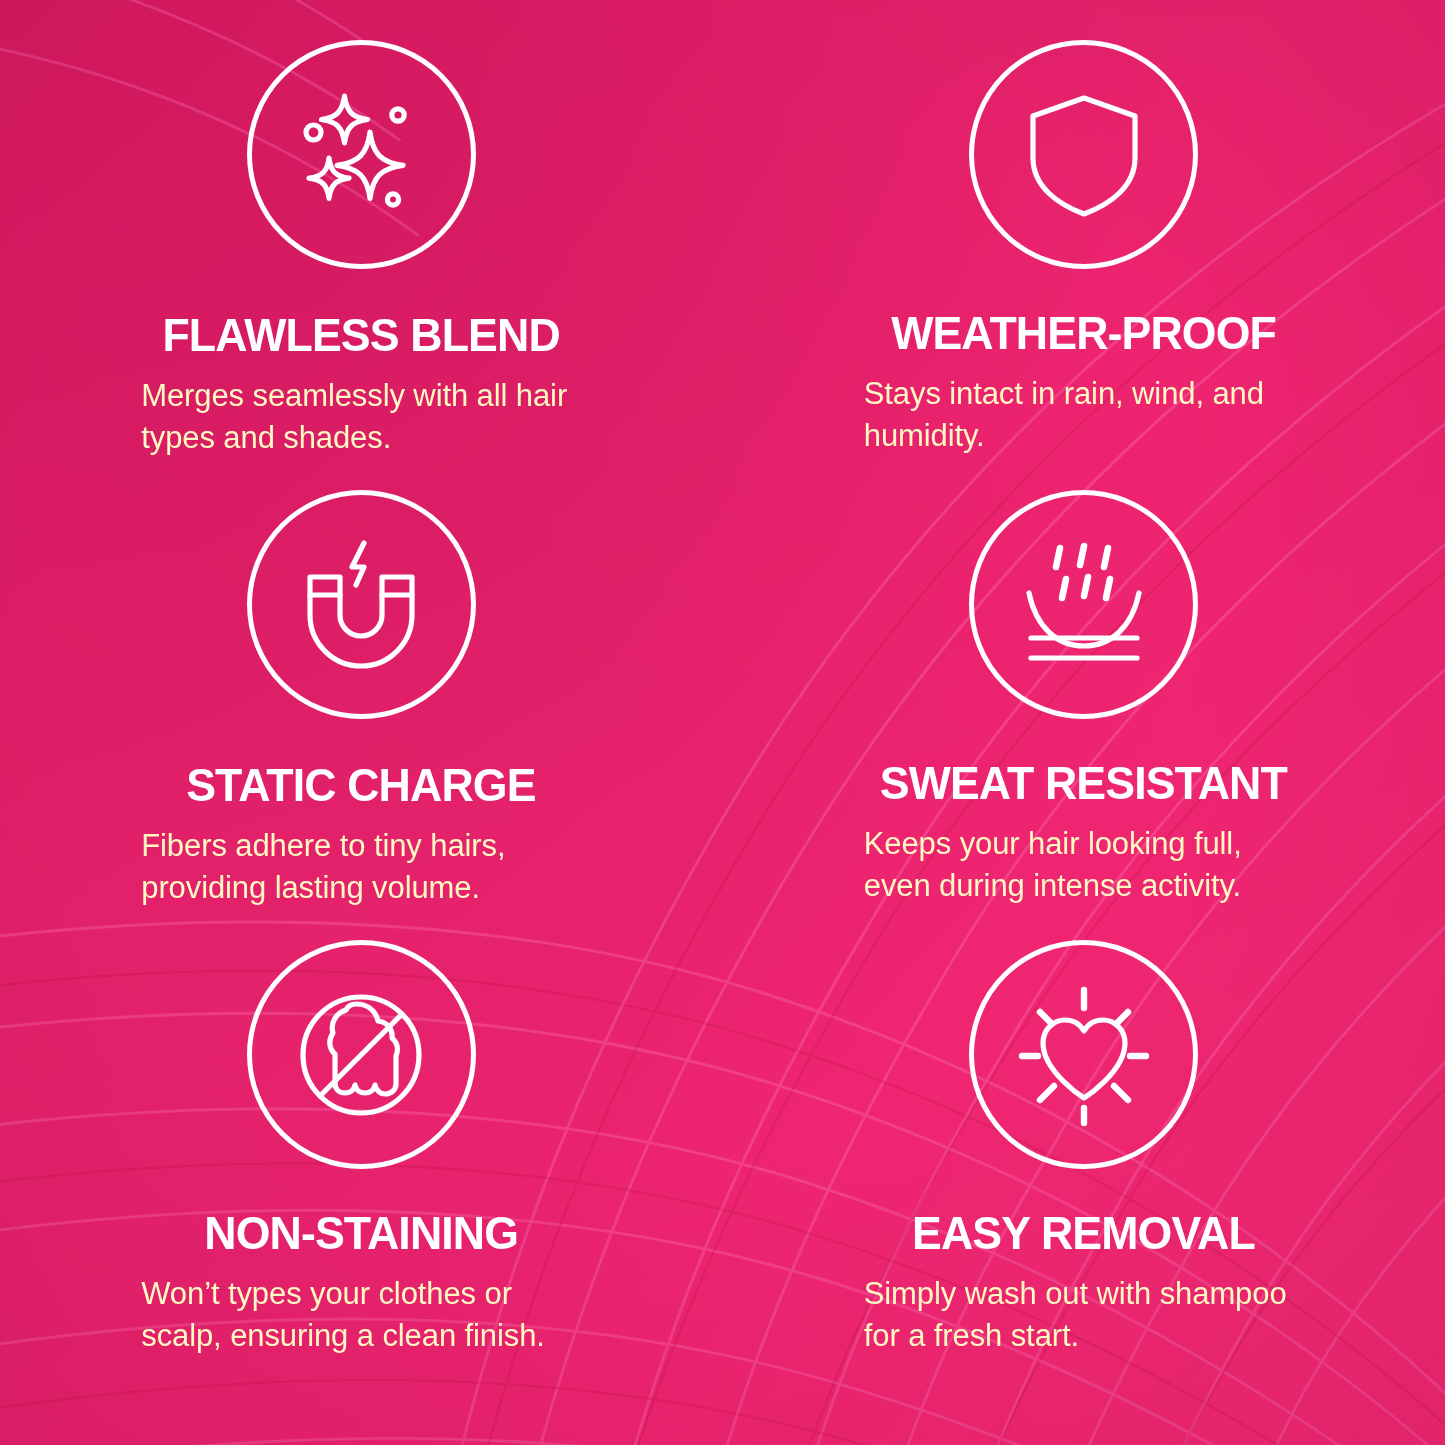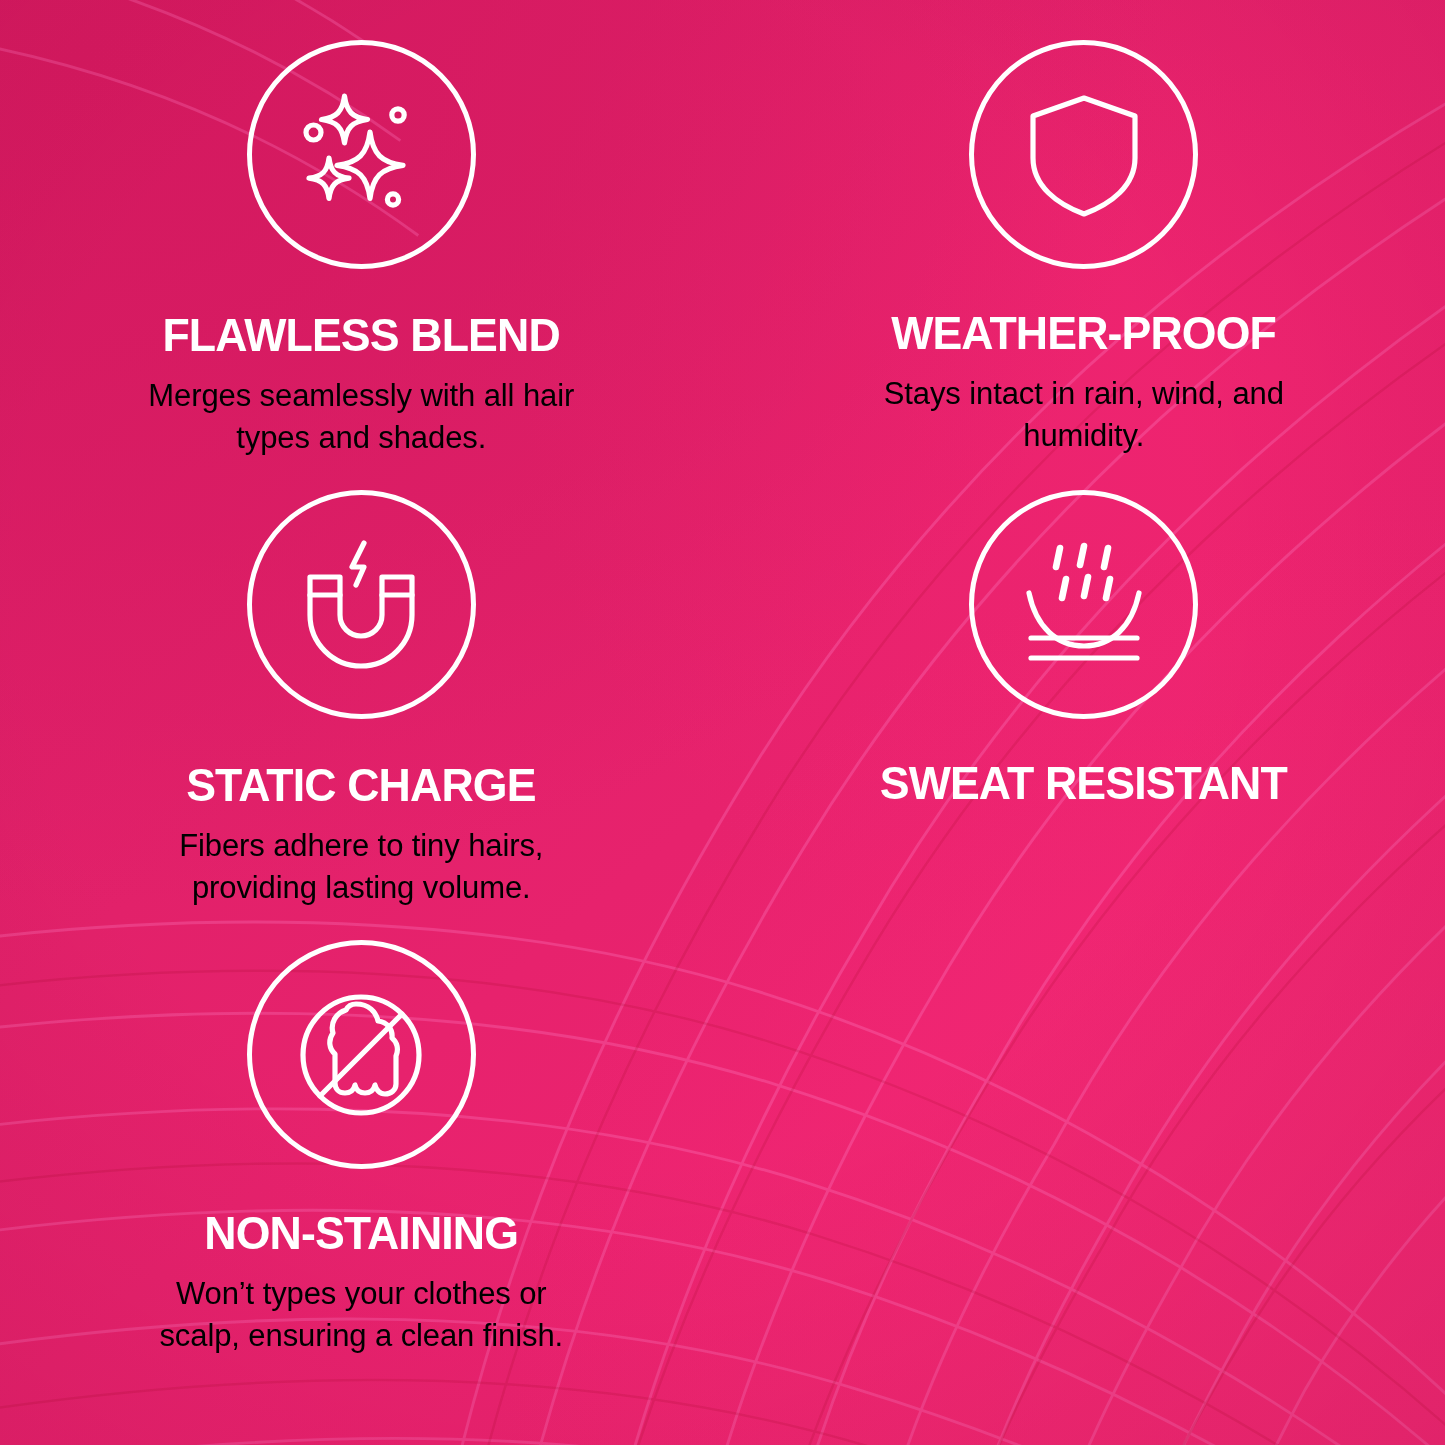--- a/index.html
+++ b/index.html
@@ -54,21 +54,21 @@
     padding: 40px 0 30px 0;
     box-sizing: border-box;
   }
   .cell {
     display: flex;
     flex-direction: column;
     align-items: center;
     justify-content: flex-start;
     padding: 0 46px;
     box-sizing: border-box;
-    text-align: center;
+    text-align: left;
   }
   .icon-ring {
     width: 229px;
     height: 229px;
     border-radius: 50%;
     border: 5px solid #ffffff;
     display: flex;
     align-items: center;
     justify-content: center;
     box-sizing: border-box;
@@ -80,21 +80,21 @@
     font-weight: 700;
     font-size: 47px;
     line-height: 1.03;
     letter-spacing: -0.9px;
     margin: 42px 0 0 0;
     white-space: nowrap;
     transform: scaleX(0.95);
     transform-origin: center;
   }
   .feature-desc {
-    color: #000000;
+    color: #fef9c3;
     font-size: 31px;
     line-height: 1.33;
     font-weight: 400;
     margin: 16px 0 0 0;
     max-width: 440px;
     letter-spacing: -0.1px;
   }
   .r2 .feature-title { margin-top: 40px; }
   .r3 .feature-title { margin-top: 40px; }
 </style>
@@ -194,29 +194,49 @@
             <line x1="57" y1="49" x2="53" y2="68"></line>
             <line x1="79" y1="47" x2="75" y2="66"></line>
             <line x1="101" y1="49" x2="97" y2="68"></line>
           </g>
           <path d="M20,63 C27,97 48,116 75,116 C102,116 123,97 130,63"></path>
           <line x1="22" y1="108" x2="128" y2="108"></line>
           <line x1="22" y1="128" x2="128" y2="128"></line>
         </svg>
       </div>
       <div class="feature-title">SWEAT RESISTANT</div>
+      <div class="feature-desc">Keeps your hair looking full, even during intense activity.</div>
     </div>
 
     <div class="cell r3">
       <div class="icon-ring">
         <svg width="150" height="150" viewBox="0 0 150 150" fill="none" stroke="#ffffff" stroke-width="5.2" stroke-linejoin="round" stroke-linecap="round">
           <circle cx="75" cy="75" r="58"></circle>
           <path d="M70,24 C83,24 90,32 92,41 C101,42 107,49 106,58 C111,62 113,69 110,76 L110,104 C110,110 105,114 99,114 C94,114 90,110 89,105 C88,110 84,113 79,113 C74,113 70,110 69,105 C68,110 64,113 59,113 C53,113 49,109 49,103 L49,74 C43,69 42,60 47,53 C44,43 50,33 60,30 C62,26 66,24 70,24 Z"></path>
           <line x1="34" y1="116" x2="116" y2="34"></line>
         </svg>
       </div>
       <div class="feature-title">NON-STAINING</div>
       <div class="feature-desc">Won’t types your clothes or scalp, ensuring a clean finish.</div>
     </div>
 
+    <div class="cell r3">
+      <div class="icon-ring">
+        <svg width="150" height="150" viewBox="0 0 150 150" fill="none" stroke="#ffffff" stroke-width="5.2" stroke-linejoin="round" stroke-linecap="round">
+          <path d="M75,118 C75,118 34,92 34,63 C34,50 44,40 56,40 C64,40 71,44 75,51 C79,44 86,40 94,40 C106,40 116,50 116,63 C116,92 75,118 75,118 Z"></path>
+          <g stroke-width="6.4">
+            <line x1="75" y1="10" x2="75" y2="28"></line>
+            <line x1="75" y1="128" x2="75" y2="143"></line>
+            <line x1="13" y1="76" x2="29" y2="76"></line>
+            <line x1="121" y1="76" x2="137" y2="76"></line>
+            <line x1="31" y1="32" x2="43" y2="44"></line>
+            <line x1="107" y1="44" x2="119" y2="32"></line>
+            <line x1="31" y1="120" x2="45" y2="106"></line>
+            <line x1="105" y1="106" x2="119" y2="120"></line>
+          </g>
+        </svg>
+      </div>
+      <div class="feature-title">EASY REMOVAL</div>
+      <div class="feature-desc">Simply wash out with shampoo for a fresh start.</div>
+    </div>
 
   </div>
 </div>
 
 </body></html>

